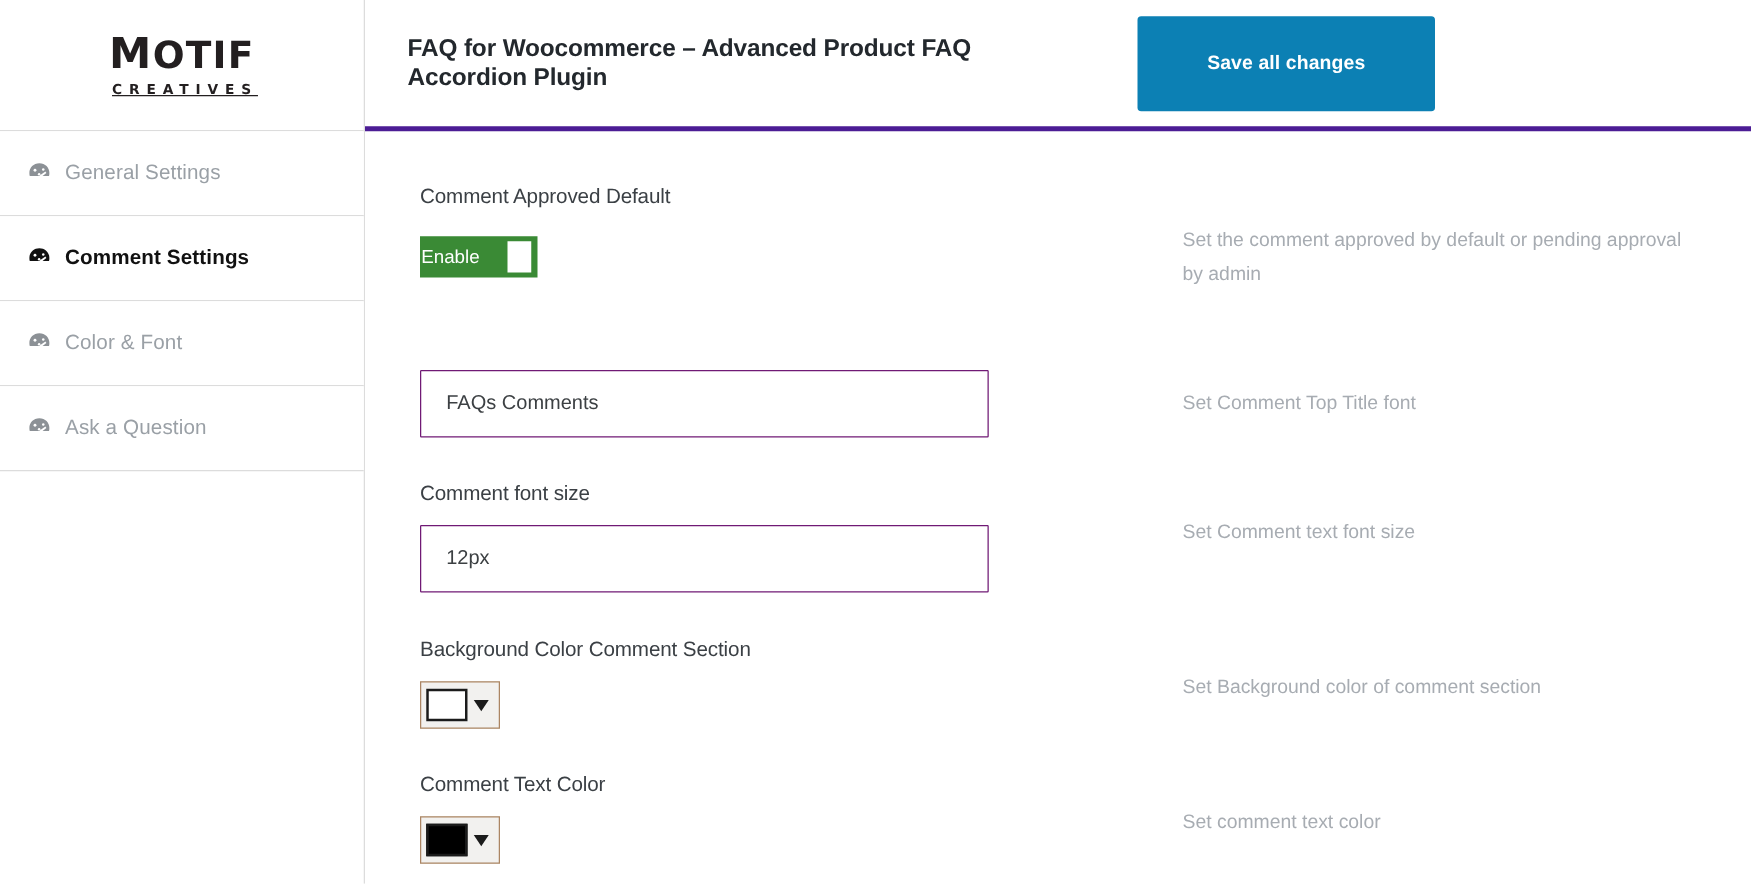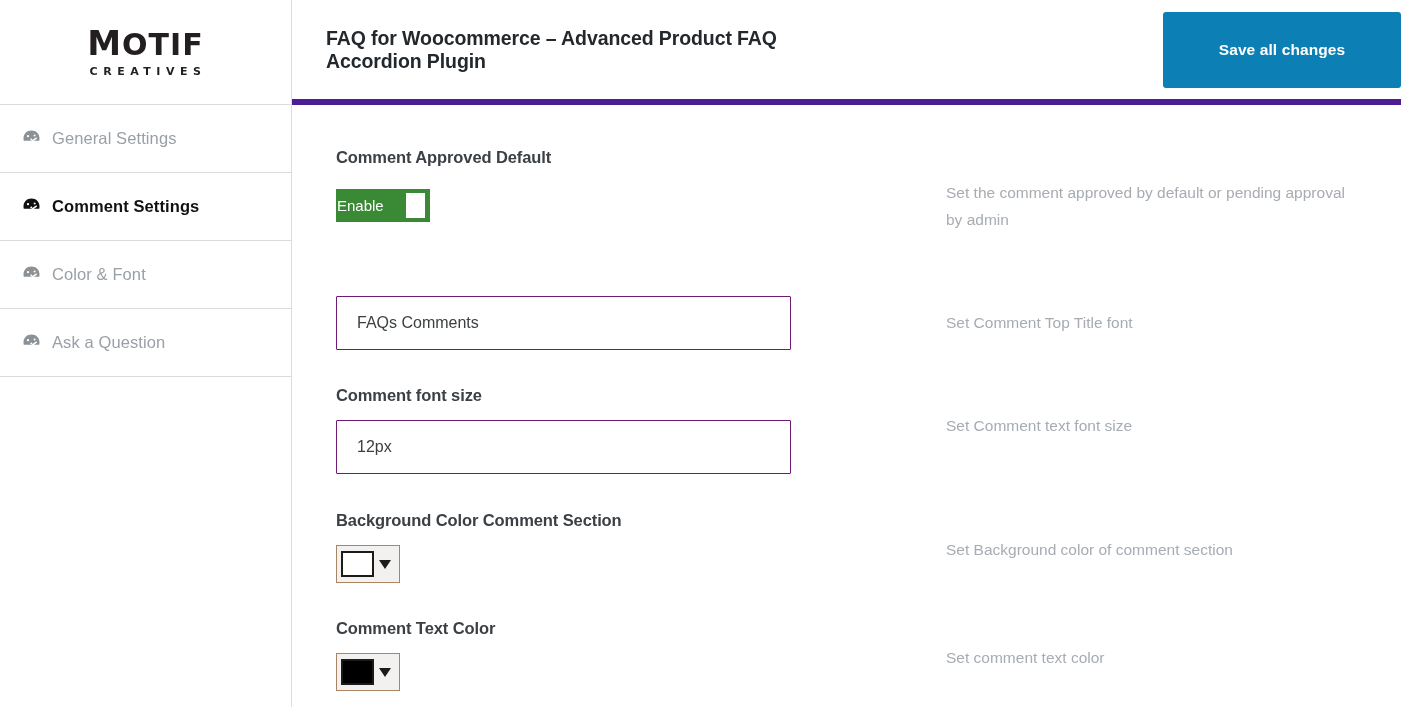--- a/index.html
+++ b/index.html
@@ -51,20 +51,21 @@
   }
   .brand-main .cap { font-size: 34px; }
   .brand-sub {
     font-family: "DejaVu Sans", sans-serif;
     font-size: 11px;
     font-weight: 700;
     letter-spacing: 5.5px;
     color: #231f20;
     margin-top: 5px;
     padding-left: 5px;
+    text-decoration: underline;
   }
 
   .nav { display: flex; flex-direction: column; }
   .nav-item {
     height: 68px;
     box-sizing: border-box;
     border-bottom: 1px solid #dcdcdc;
     display: flex;
     align-items: center;
     padding-left: 22px;
@@ -96,26 +97,25 @@
     flex: 1 1 auto;
     height: 707px;
     display: flex;
     flex-direction: column;
     min-width: 0;
   }
   .topbar {
     height: 105px;
     min-height: 105px;
     box-sizing: border-box;
-    border-bottom: 6px solid #4c1d95;
+    border-bottom: 4px solid #4c1d95;
     display: flex;
     align-items: center;
     padding-left: 34px;
     background: #ffffff;
-    justify-content: space-between;
   }
   .page-title {
     font-size: 19.5px;
     font-weight: 600;
     color: #23282d;
     line-height: 1.18;
     max-width: 500px;
     letter-spacing: -0.1px;
   }
   .save-btn {
@@ -148,21 +148,21 @@
   }
   .field-left { width: 556px; flex: 0 0 556px; }
   .field-right {
     flex: 1 1 auto;
     padding-left: 54px;
     padding-top: 4px;
     box-sizing: border-box;
   }
   .field-label {
     font-size: 16.5px;
-    font-weight: 700;
+    font-weight: 400;
     color: #3b4045;
     letter-spacing: -0.1px;
   }
   .field-desc {
     font-size: 15.5px;
     color: #a7acb2;
     line-height: 1.75;
     max-width: 400px;
     font-weight: 400;
   }

